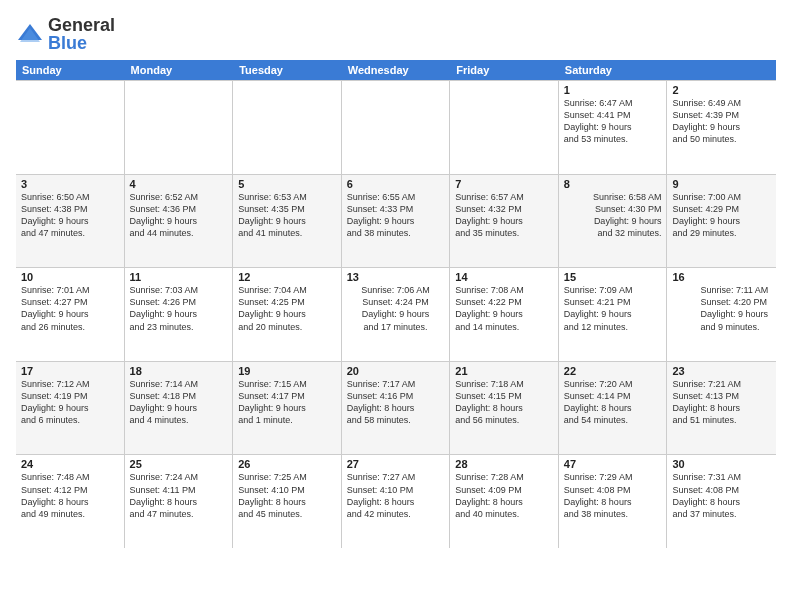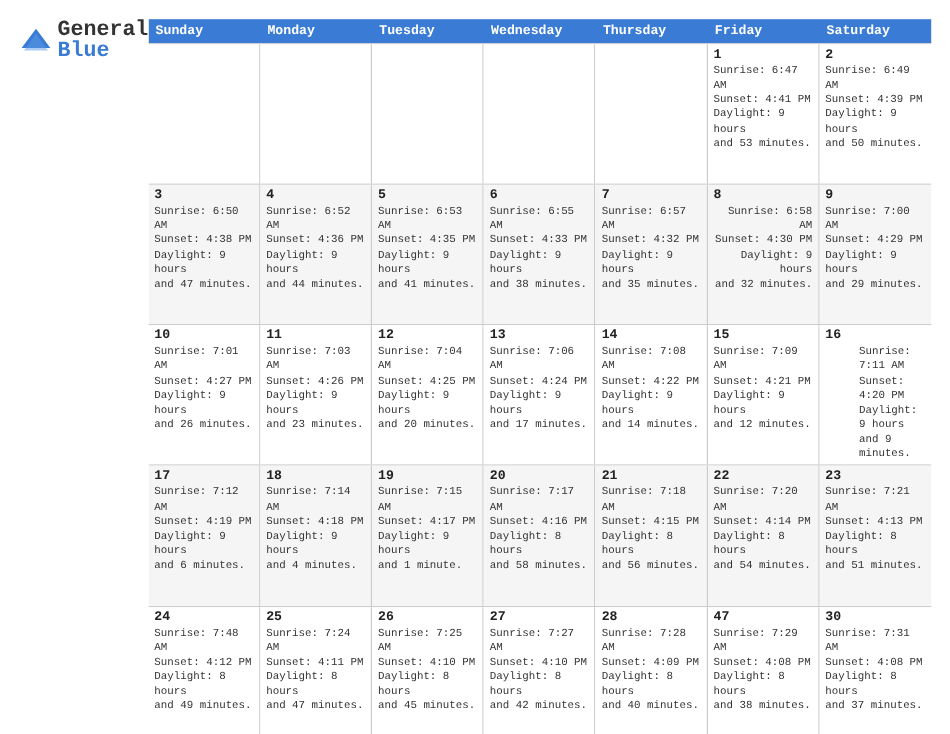--- a/index.html
+++ b/index.html
@@ -8,22 +8,21 @@
       background: #fff;
       width: 792px;
       height: 612px;
       overflow: hidden;
     }
     .page {
       width: 792px;
       height: 558px;
       padding: 16px 16px 10px 16px;
       display: flex;
-      flex-direction: row;
-      font-family: Liberation Mono, monospace;
+      flex-direction: column;
     }
     .header {
       display: flex;
       justify-content: space-between;
       align-items: flex-start;
       margin-bottom: 8px;
     }
     .logo {
       display: flex;
       align-items: center;
@@ -131,21 +130,20 @@
       </div>
     </div>
   </div>
 
   <div class="calendar">
     <div class="cal-header">
       <div class="cal-header-cell">Sunday</div>
       <div class="cal-header-cell">Monday</div>
       <div class="cal-header-cell">Tuesday</div>
       <div class="cal-header-cell">Wednesday</div>
-      <div class="cal-header-cell">Thursday</div>
       <div class="cal-header-cell">Friday</div>
       <div class="cal-header-cell">Saturday</div>
     </div>
     <div class="cal-body" id="cal-body">
     <div class="cal-row">
           <div class="cal-cell"></div>
           <div class="cal-cell"></div>
           <div class="cal-cell"></div>
           <div class="cal-cell"></div>
           <div class="cal-cell"></div>
@@ -232,21 +230,21 @@
           </div>
           <div class="cal-cell">
             <span class="day-num">12</span>
             <div class="day-info" style="white-space: pre-line;">Sunrise: 7:04 AM
 Sunset: 4:25 PM
 Daylight: 9 hours
 and 20 minutes.</div>
           </div>
           <div class="cal-cell">
             <span class="day-num">13</span>
-            <div class="day-info" style="white-space: pre-line;">Sunrise: 7:06 AM
+            <div class="day-info" style="white-space: pre-line; text-align: center;">Sunrise: 7:06 AM
 Sunset: 4:24 PM
 Daylight: 9 hours
 and 17 minutes.</div>
           </div>
           <div class="cal-cell">
             <span class="day-num">14</span>
             <div class="day-info" style="white-space: pre-line;">Sunrise: 7:08 AM
 Sunset: 4:22 PM
 Daylight: 9 hours
 and 14 minutes.</div>

